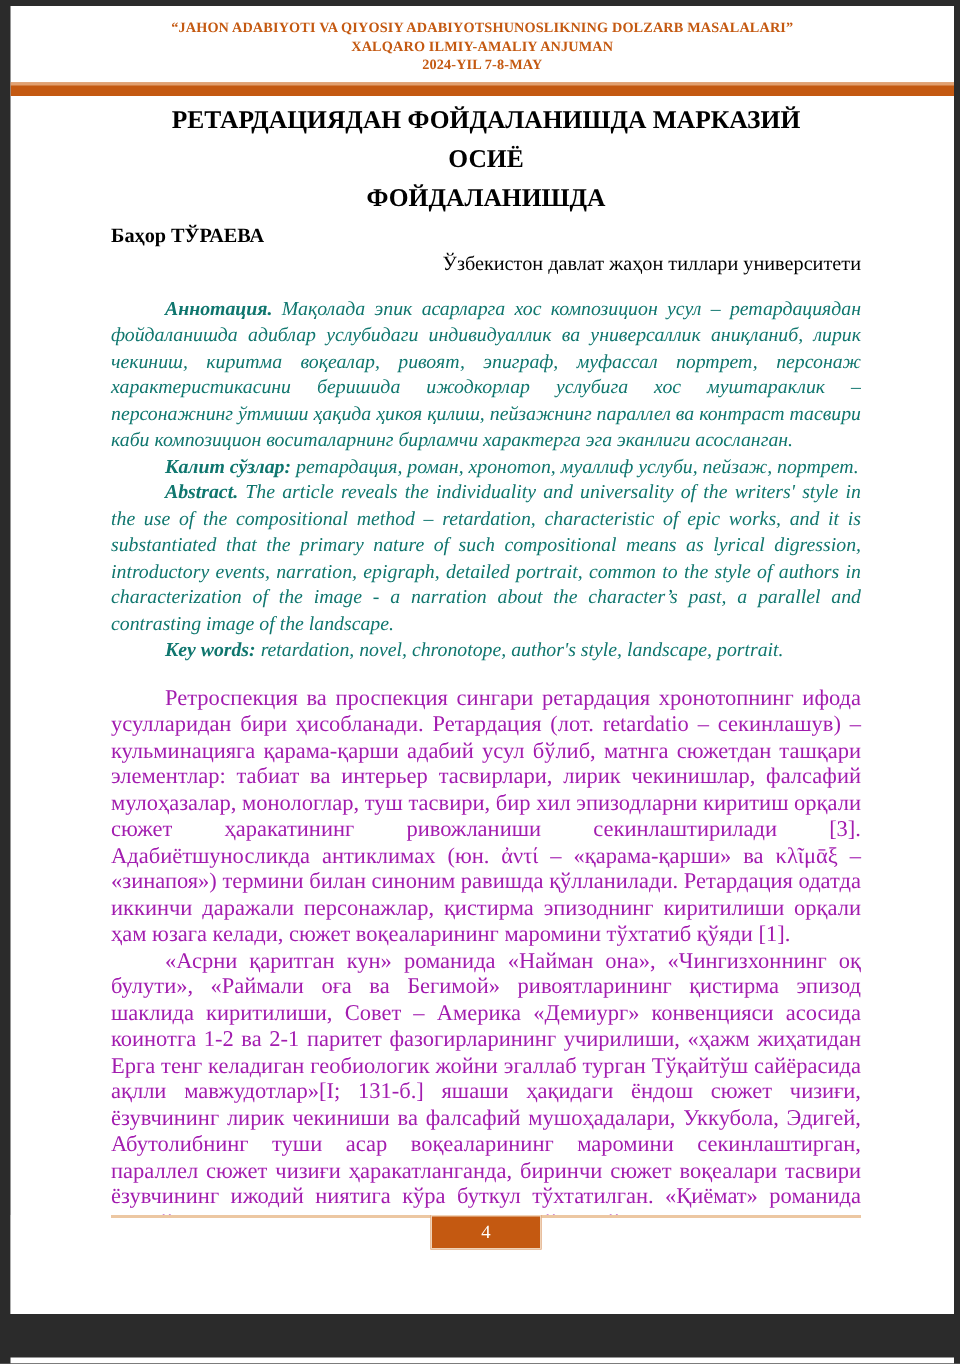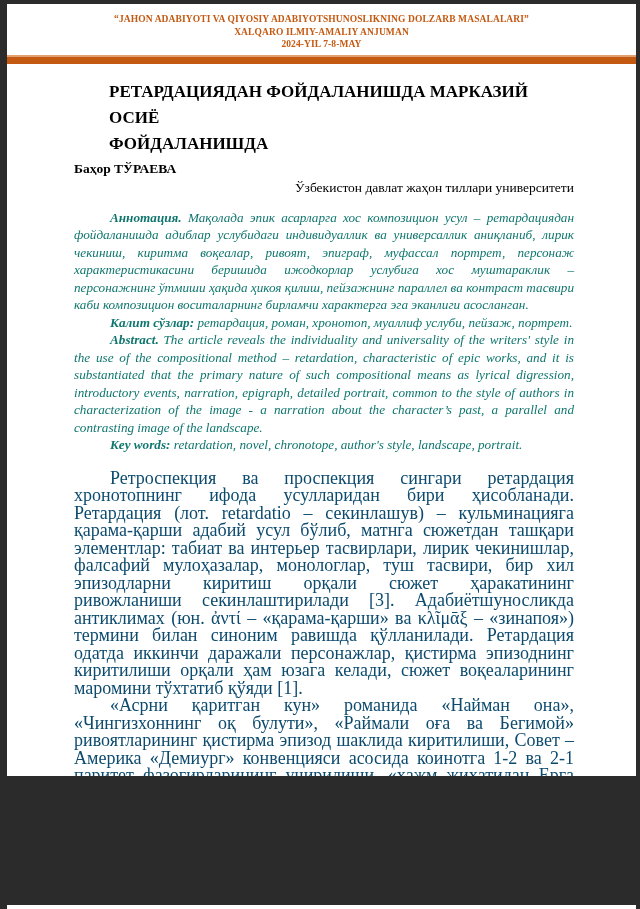--- a/index.html
+++ b/index.html
@@ -5,21 +5,21 @@
   html, body {
     margin: 0; padding: 0;
     width: 640px; height: 909px;
     background: #2b2b2b;
     font-family: "Liberation Serif", "DejaVu Serif", serif;
     overflow: hidden;
   }
   .viewer { position: relative; width: 640px; height: 909px; background: #2b2b2b; }
   .page {
     position: absolute; left: 7px; top: 4px;
-    width: 629px; height: 772px;
+    width: 629px; height: 872px;
     background: #ffffff;
     overflow: hidden;
   }
   .next-page-sliver {
     position: absolute; left: 7px; top: 905px;
     width: 629px; height: 4px; background: #ffffff;
   }
   .conf-header {
     text-align: center;
     padding-top: 9px;
@@ -32,25 +32,25 @@
   .divider-bar {
     margin-top: 4px;
     height: 7px;
     background: #c45911;
     border-top: 2px solid #e2a171;
   }
   .content {
     padding: 0 62px 0 67px;
   }
   .title {
-    margin: 15px auto 0 auto;
+    margin: 3px auto 0 auto;
     width: 430px;
     font-size: 17px;
     font-weight: bold;
-    text-align: left;
+    text-align: center;
     line-height: 26px;
     color: #000;
   }
   .author {
     text-align: left;
     font-weight: bold;
     font-size: 13.5px;
     line-height: 19px;
     margin-top: 2px;
   }
@@ -65,25 +65,25 @@
     font-style: italic;
     font-size: 13.2px;
     line-height: 17.5px;
     text-align: justify;
     text-indent: 36px;
     color: #0f766e;
   }
   .body-block { margin-top: 16px; }
   .body-block p {
     margin: 0;
-    font-size: 18px;
+    font-size: 15px;
     line-height: 17.5px;
     text-align: justify;
     text-indent: 36px;
-    color: #0c4a6e;
+    color: #a21caf;
   }
   .page-footer {
     position: absolute;
     left: 0; right: 0; top: 806px; bottom: 0;
     background: #ffffff;
     padding: 0 62px 0 67px;
   }
   .footer-rule {
     height: 0;
     border-top: 2px solid #ecc7a2;

